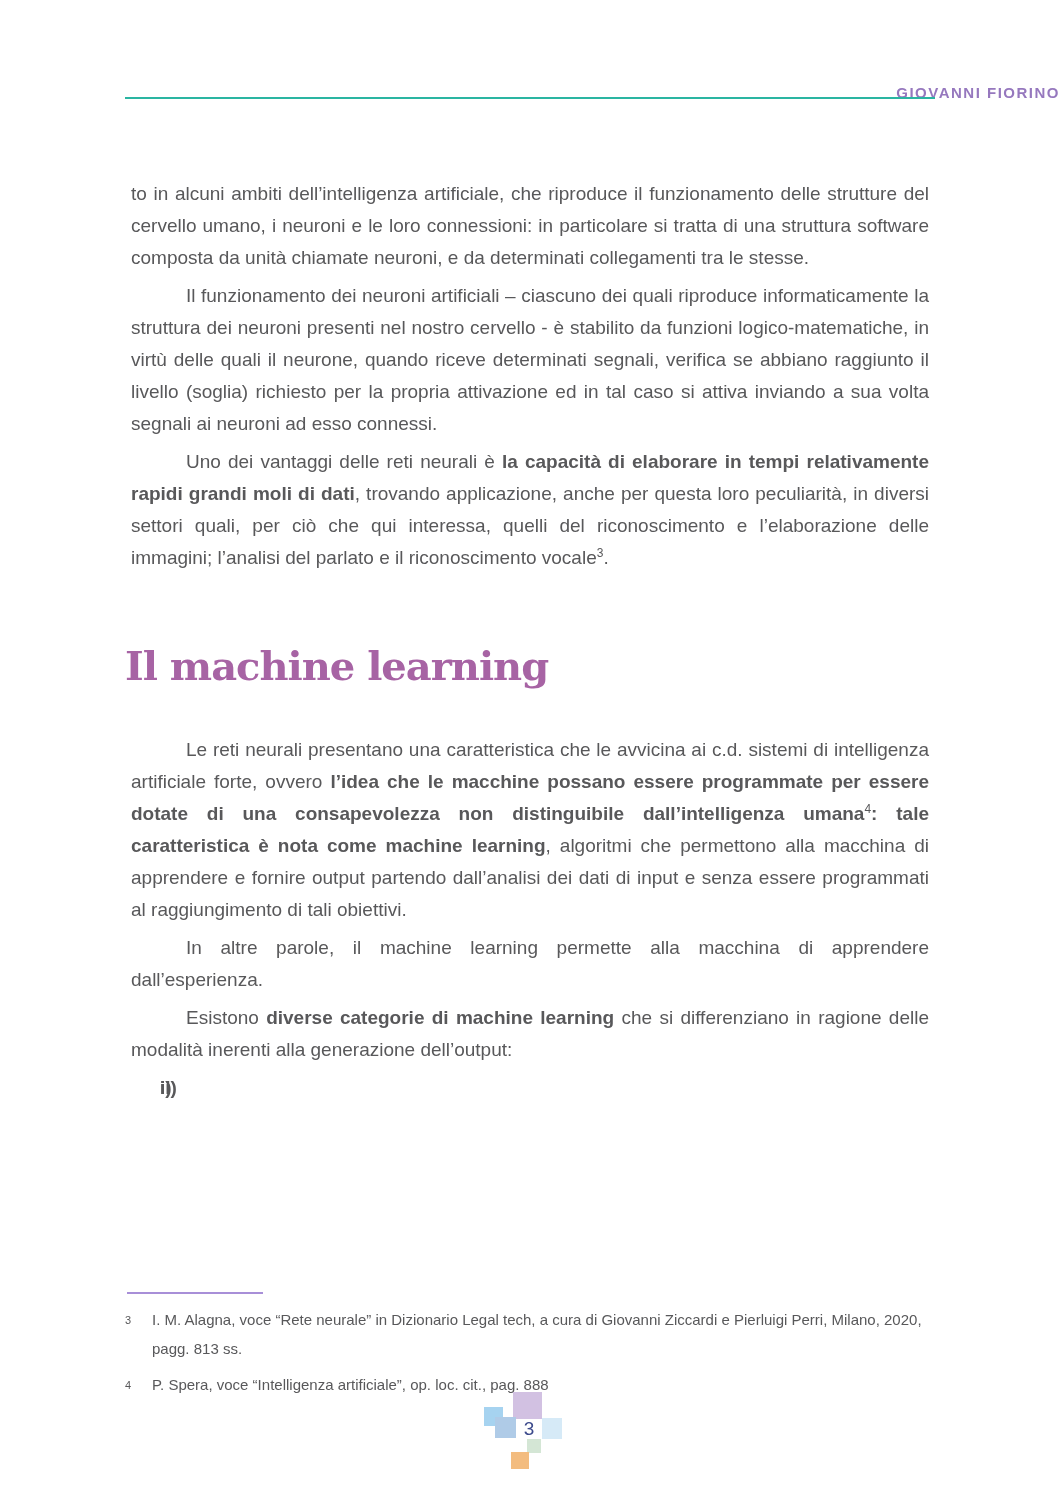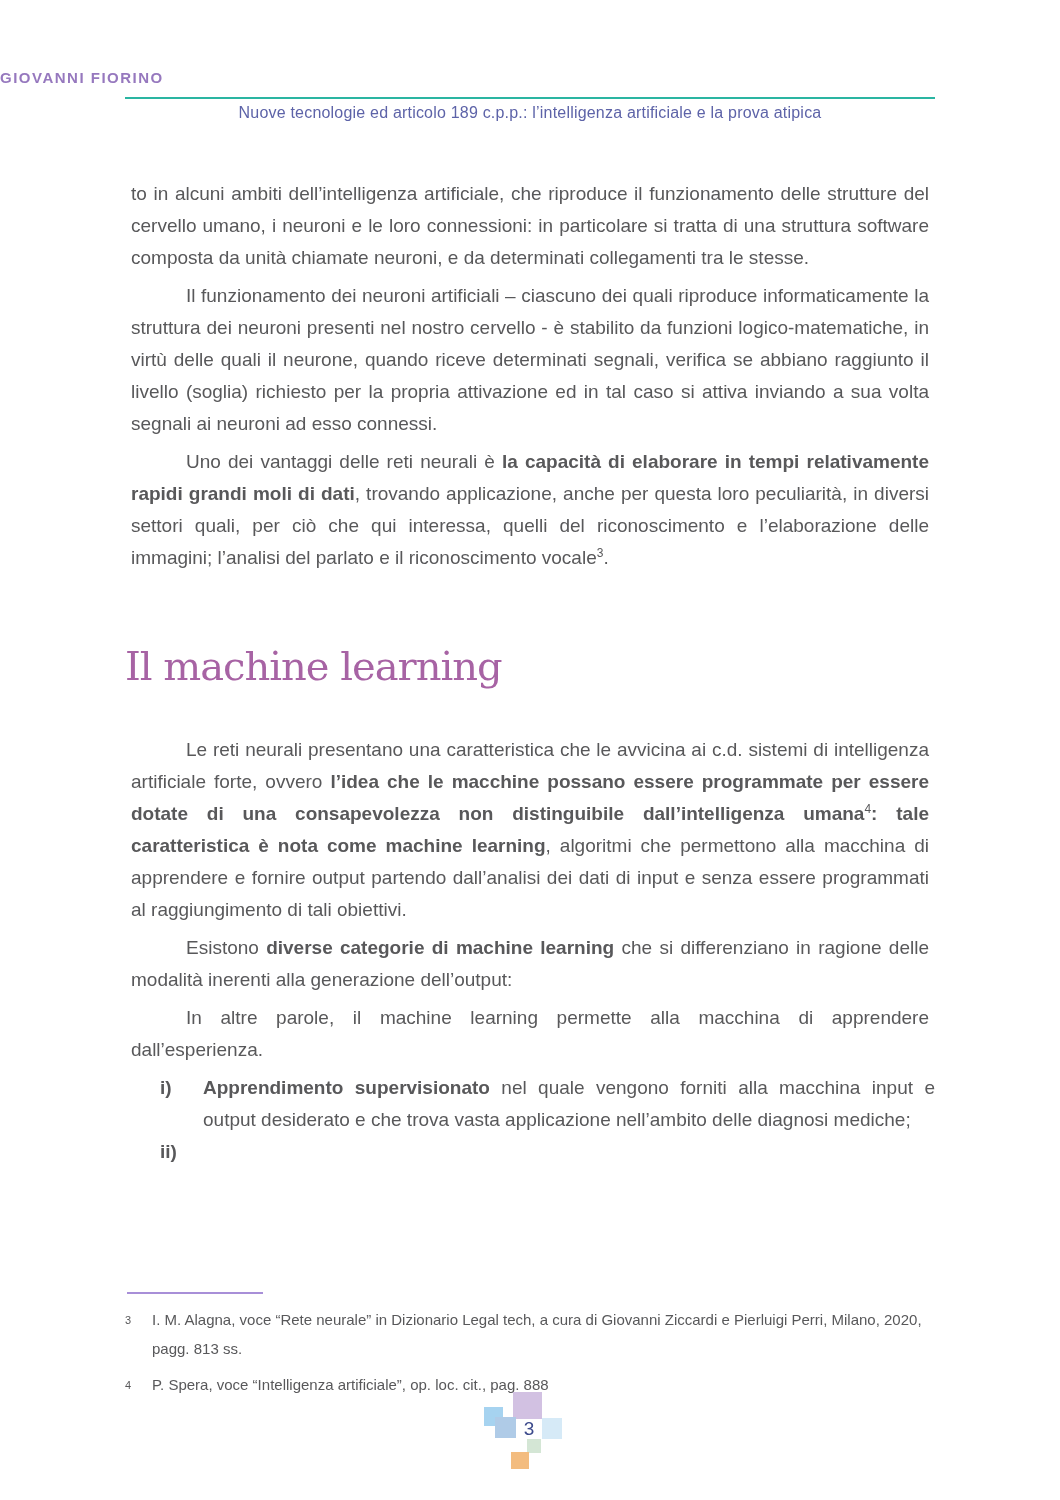--- a/index.html
+++ b/index.html
@@ -2,40 +2,40 @@
 <html><head>
 <meta charset="utf-8">
 <style>
   html,body{margin:0;padding:0;background:#ffffff;}
   .page{
     position:relative;width:1060px;height:1500px;background:#ffffff;
     font-family:"Liberation Sans",sans-serif;overflow:hidden;
   }
   
   .author{
-    position:absolute;top:69px;left:0;width:100%;text-align:left;
+    position:absolute;top:84px;left:0;width:100%;text-align:right;
     color:#9678be;font-weight:bold;font-size:15px;letter-spacing:1.5px;
   }
   .header-rule{position:absolute;top:97px;left:125px;width:810px;height:2px;background:#2ab5a2;}
   .subtitle{
     position:absolute;top:104px;left:0;width:100%;text-align:center;
     color:#5d63a8;font-size:16px;letter-spacing:.2px;
   }
   
   .content{
     position:absolute;top:172px;left:125px;width:810px;
     color:#58585a;font-size:19px;line-height:32px;text-align:justify;
   }
   .para{margin:6px;text-indent:55px;}
   .para.no-indent{text-indent:0;}
   .b{font-weight:bold;}
   .content sup{font-size:12px;line-height:0;font-weight:normal;}
   .heading{
     margin:64px 0 40px 0;text-indent:0;text-align:left;
-    font-family:"DejaVu Serif",serif;font-weight:normal;
+    font-family:"DejaVu Serif",serif;font-weight:bold;
     font-size:40px;line-height:56px;letter-spacing:-1px;color:#a763a4;
   }
   .list-item{position:relative;padding-left:78px;text-align:justify;}
   .list-marker{position:absolute;left:35px;top:0;font-weight:bold;text-indent:0;}
   
   .footnotes{position:absolute;left:125px;top:1292px;width:812px;color:#58585a;}
   .fn-rule{width:136px;height:2px;background:#a88fd8;margin:0 0 11px 2px;}
   .footnote{display:flex;font-size:15px;line-height:29px;margin-bottom:7px;}
   .fn-marker{flex:none;width:27px;font-size:11px;padding-top:1px;}
   .fn-text{flex:1;}
@@ -52,36 +52,34 @@
     text-align:center;color:#3c4a8c;font-size:19px;line-height:21px;
   }
 </style>
 </head>
 <body>
 
 <div class="page">
 
   <div class="author">GIOVANNI FIORINO</div>
   <div class="header-rule"></div>
-  <div class="subtitle">Nuove tecnologie ed articolo 189 c.p.p.: l’intelligenza artificiale e la prova atipica</div>
 
   <div class="content">
     <p class="para no-indent"><span>to in alcuni ambiti dell’intelligenza artificiale, che riproduce il funzionamento delle strutture del cervello umano, i neuroni e le loro connessioni: in particolare si tratta di una struttura software composta da unità chiamate neuroni, e da determinati collegamenti tra le stesse.</span></p>
     <p class="para"><span>Il funzionamento dei neuroni artificiali – ciascuno dei quali riproduce informaticamente la struttura dei neuroni presenti nel nostro cervello - è stabilito da funzioni logico-matematiche, in virtù delle quali il neurone, quando riceve determinati segnali, verifica se abbiano raggiunto il livello (soglia) richiesto per la propria attivazione ed in tal caso si attiva inviando a sua volta segnali ai neuroni ad esso connessi.</span></p>
     <p class="para"><span>Uno dei vantaggi delle reti neurali è </span><span class="b">la capacità di elaborare in tempi relativamente rapidi grandi moli di dati</span><span>, trovando applicazione, anche per questa loro peculiarità, in diversi settori quali, per ciò che qui interessa, quelli del riconoscimento e l’elaborazione delle immagini; l’analisi del parlato e il riconoscimento vocale</span><sup>3</sup><span>.</span></p>
 
     <h1 class="heading">Il machine learning</h1>
 
     <p class="para"><span>Le reti neurali presentano una caratteristica che le avvicina ai c.d. sistemi di intelligenza artificiale forte, ovvero </span><span class="b">l’idea che le macchine possano essere programmate per essere dotate di una consapevolezza non distinguibile dall’intelligenza umana</span><sup>4</sup><span class="b">: tale caratteristica è nota come machine learning</span><span>, algoritmi che permettono alla macchina di apprendere e fornire output partendo dall’analisi dei dati di input e senza essere programmati al raggiungimento di tali obiettivi.</span></p>
+    <p class="para"><span>In altre parole, il machine learning permette alla macchina di apprendere dall’esperienza.</span></p>
     <p class="para"><span>Esistono </span><span class="b">diverse categorie di machine learning</span><span> che si differenziano in ragione delle modalità inerenti alla generazione dell’output:</span></p>
-    <p class="para"><span>In altre parole, il machine learning permette alla macchina di apprendere dall’esperienza.</span></p>
 
     <div class="list-item">
       <span class="list-marker">i)</span>
-      <span><span class="b">Apprendimento supervisionato</span><span> nel quale vengono forniti alla macchina input e output desiderato e che trova vasta applicazione nell’ambito delle diagnosi mediche;</span></span>
     </div>
     <div class="list-item">
       <span class="list-marker">ii)</span>
     </div>
   </div>
 
   <div class="footnotes">
     <div class="fn-rule"></div>
     <div class="footnote">
       <span class="fn-marker">3</span>

